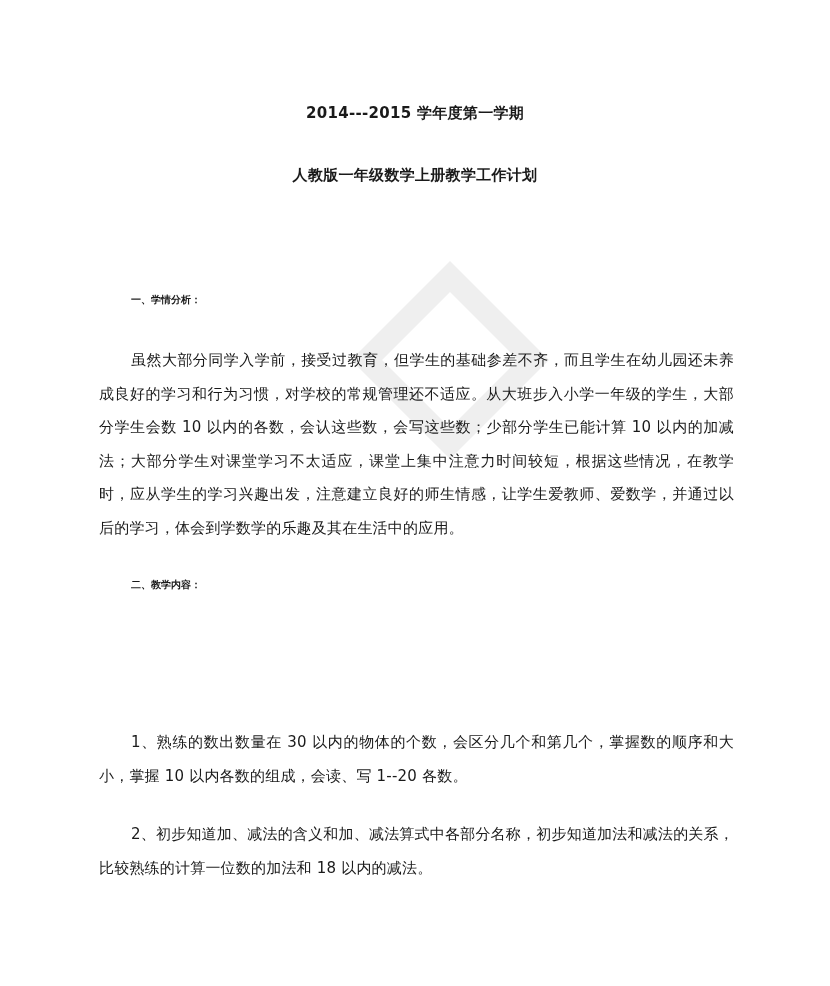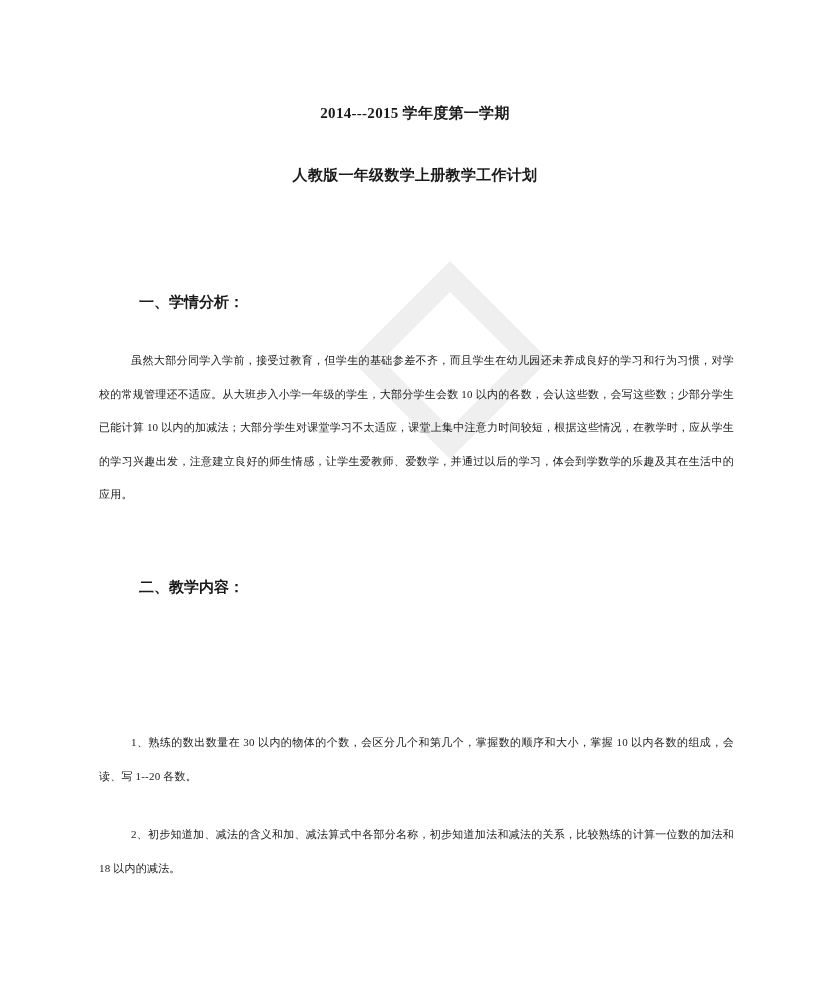--- a/index.html
+++ b/index.html
@@ -13,21 +13,20 @@
     position: relative;
     overflow: hidden;
     font-family: "DejaVu Sans", "Liberation Sans", sans-serif;
     color: #1a1a1a;
   }
   .page {
     position: absolute;
     left: 0; top: 0;
     width: 830px;
     height: 730px;
-    font-family: Liberation Serif, serif;
   }
   .watermark {
     position: absolute;
     left: 380px;
     top: 290px;
     width: 140px;
     height: 140px;
     transform: rotate(45deg);
     border: 22px solid rgba(220,220,220,0.45);
     box-sizing: border-box;
@@ -39,31 +38,31 @@
     width: 830px;
     text-align: center;
     font-weight: bold;
     font-size: 15px;
     letter-spacing: 0.3px;
   }
   .title.t1 { top: 104px; }
   .title.t2 { top: 166px; }
   .heading {
     position: absolute;
-    left: 139px;
+    left: 131px;
     font-weight: bold;
-    font-size: 15px;
+    font-size: 10px;
   }
   .heading.h1 { top: 293px; }
   .heading.h2 { top: 578px; }
   .para {
     position: absolute;
     left: 99px;
     width: 635px;
-    font-size: 11px;
+    font-size: 15px;
     line-height: 33.6px;
     text-indent: 32px;
     text-align: justify;
     letter-spacing: 0.2px;
   }
   .para.p1 { top: 344px; }
   .para.p2 { top: 634px; }
   .para.p3 { top: 726px; }
   .para.p4 { top: 818px; }
 </style>

